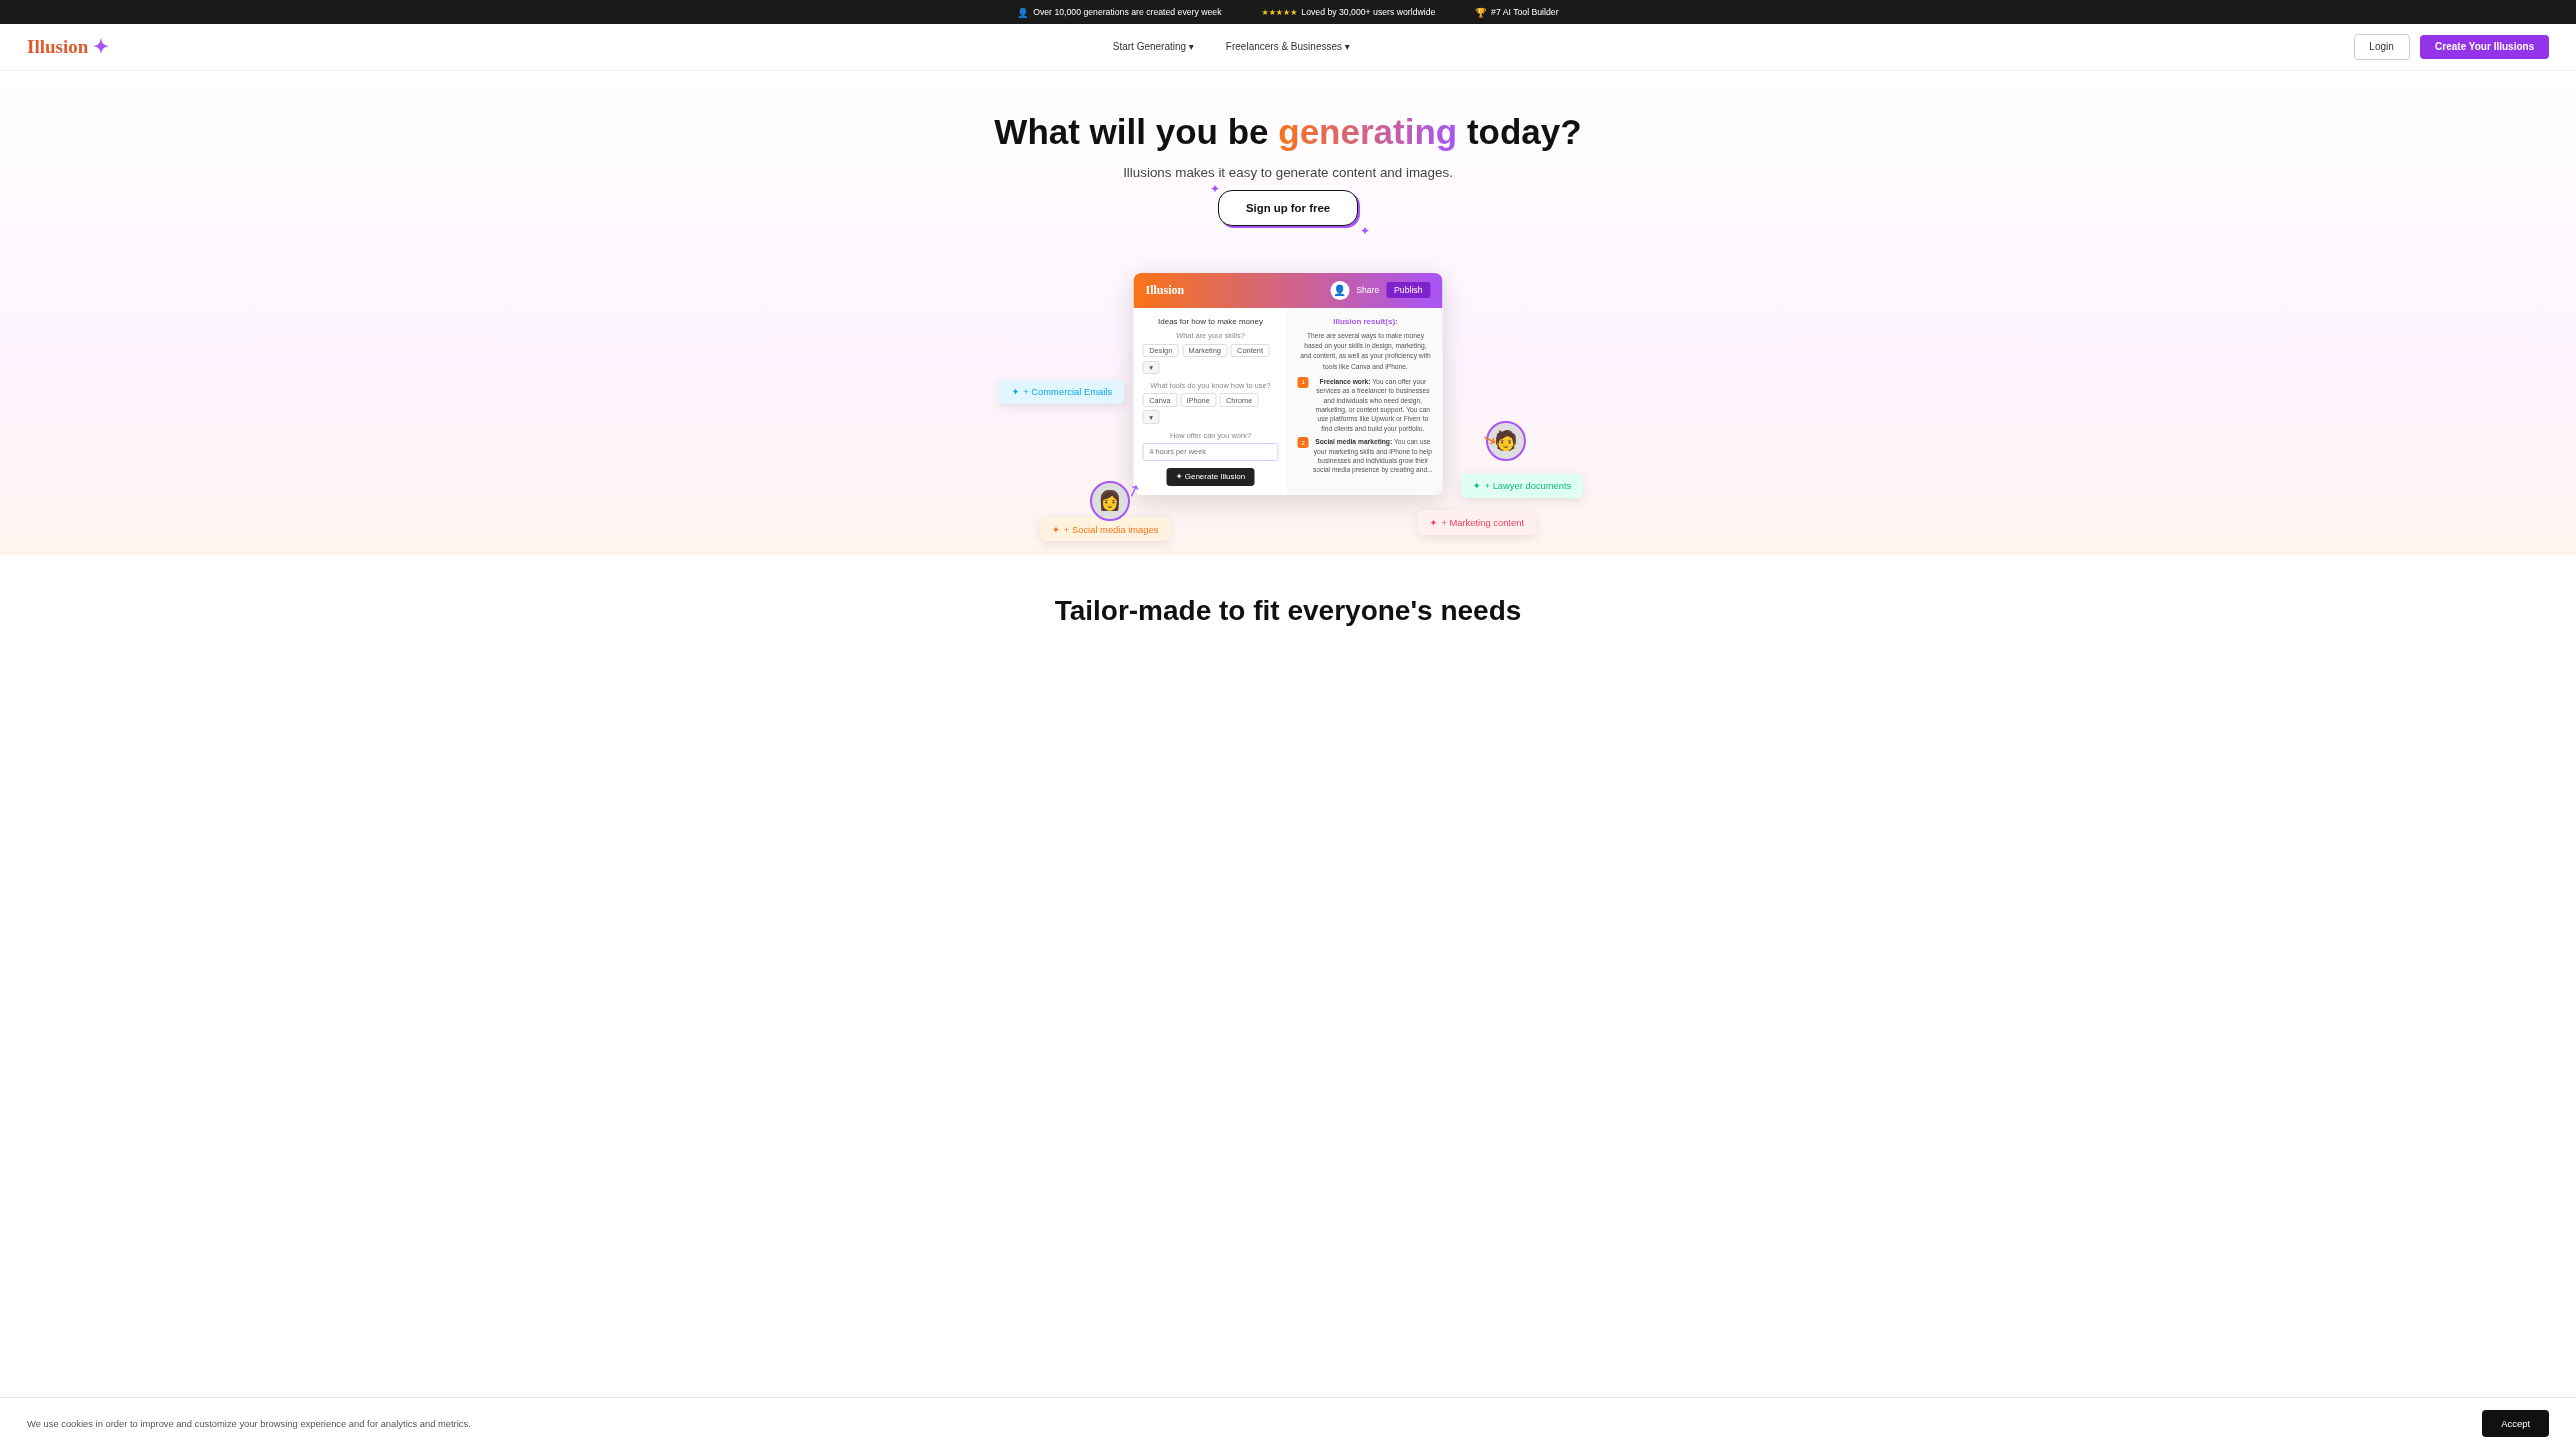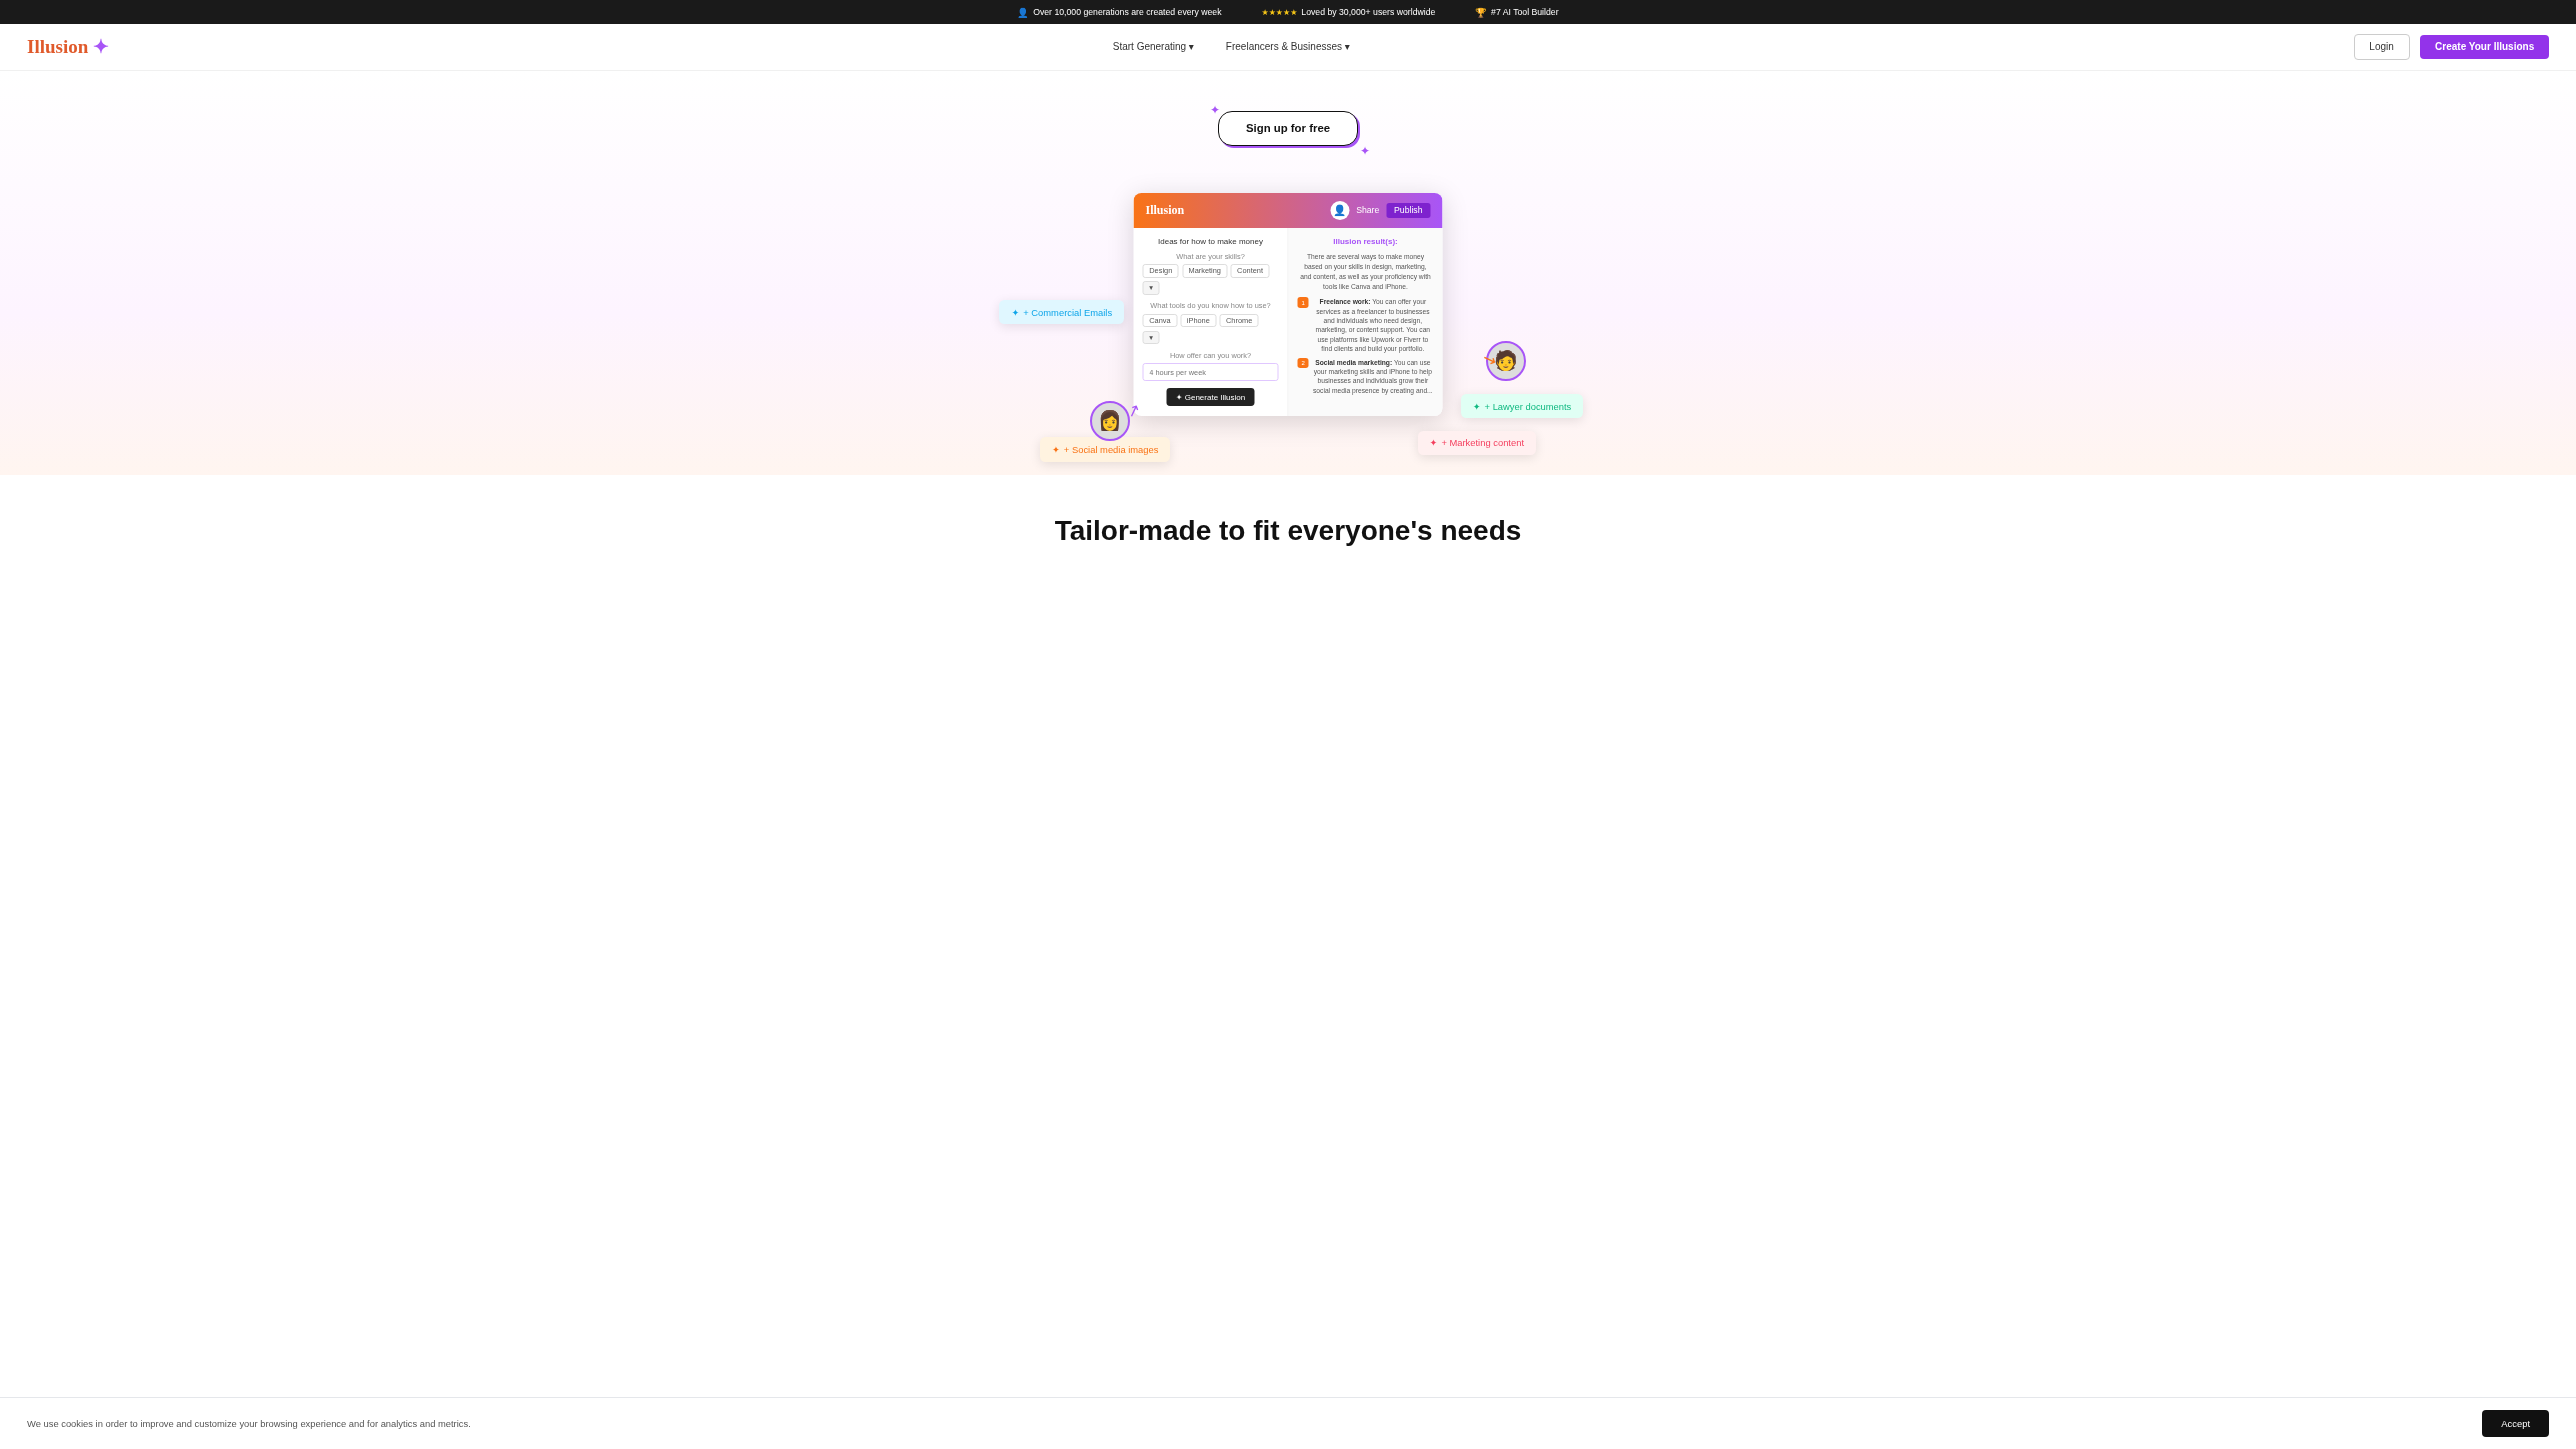--- a/index.html
+++ b/index.html
@@ -263,20 +263,24 @@
       <span>▾</span>
     </a>
   </div>
   <div class="nav-right">
     <button class="btn-login">Login</button>
     <button class="btn-create">Create Your Illusions</button>
   </div>
 </nav>
 
 <section class="hero">
+  <h1 class="hero-title">
+    <span>What will you be </span><span class="gradient-word">generating</span><span> today?</span>
+  </h1>
+  <p class="hero-subtitle">Illusions makes it easy to generate content and images.</p>
   <div style="position:relative; display:inline-block; margin-bottom: 20px;">
     <span class="sparkle sparkle-tl">✦</span>
     <button class="btn-signup">Sign up for free</button>
     <span class="sparkle sparkle-br">✦</span>
   </div>
 
   
   <div class="hero-mockup-area">
 
     <div class="floating-label label-commercial">

